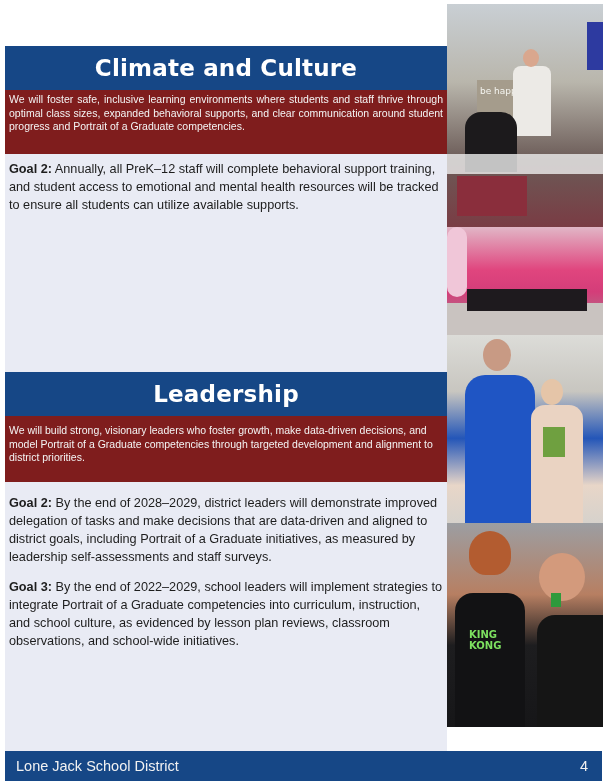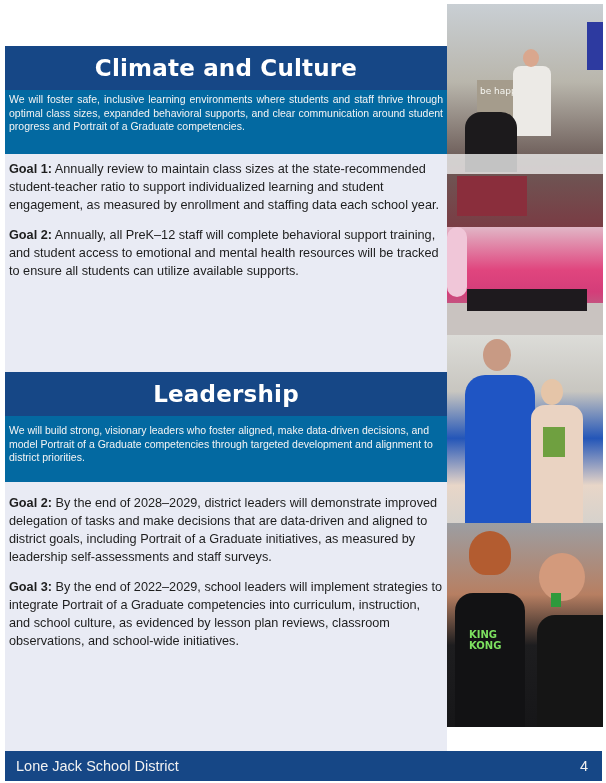--- a/index.html
+++ b/index.html
@@ -6,21 +6,21 @@
   body { width: 606px; height: 783px; position: relative; overflow: hidden;
          font-family: "Liberation Sans", "DejaVu Sans", sans-serif; }
 
   .left-col { position: absolute; left: 5px; top: 4px; width: 442px; margin-top: 42px; }
   .section-title {
     background: #164786; color: #ffffff; text-align: center;
     font-family: "DejaVu Sans", "Liberation Sans", sans-serif; font-weight: bold;
     font-size: 23px; line-height: 44px; height: 44px; letter-spacing: 0.2px;
   }
   .section-intro {
-    background: #0369a1; color: #f4f4f4; font-size: 10.5px; line-height: 13.5px;
+    background: #7f1d1d; color: #f4f4f4; font-size: 10.5px; line-height: 13.5px;
     padding: 3px 4px 4px 4px;
   }
   .intro-justify { text-align: justify; text-align-last: left; }
   .goals { background: #e9ebf4; color: #1d1d1d; padding: 6px 4px 4px 4px; }
   .goal { font-size: 12.7px; line-height: 18px; margin: 0 0 12px 0; }
   .goal:last-child { margin-bottom: 0; }
   .goal-label { font-weight: bold; }
 
   #cc-intro { height: 64px; box-sizing: border-box; }
   #cc-goals { height: 218px; box-sizing: border-box; }
@@ -46,26 +46,25 @@
   .footer-page { position: absolute; right: 14px; }
 </style>
 </head>
 <body>
 
 <div class="left-col">
 
   <div class="section-title">Climate and Culture</div>
   <div id="cc-intro" class="section-intro intro-justify">We will foster safe, inclusive learning environments where students and staff thrive through optimal class sizes, expanded behavioral supports, and clear communication around student progress and Portrait of a Graduate competencies.</div>
   <div id="cc-goals" class="goals">
-    <p class="goal"><span class="goal-label">Goal 1:</span><span> Annually review to maintain class sizes at the state-recommended student-teacher ratio to support individualized learning and student engagement, as measured by enrollment and staffing data each school year.</span></p>
     <p class="goal"><span class="goal-label">Goal 2:</span><span> Annually, all PreK–12 staff will complete behavioral support training, and student access to emotional and mental health resources will be tracked to ensure all students can utilize available supports.</span></p>
   </div>
 
   <div id="ld-title" class="section-title">Leadership</div>
-  <div id="ld-intro" class="section-intro">We will build strong, visionary leaders who foster aligned, make data-driven decisions, and model Portrait of a Graduate competencies through targeted development and alignment to district priorities.</div>
+  <div id="ld-intro" class="section-intro">We will build strong, visionary leaders who foster growth, make data-driven decisions, and model Portrait of a Graduate competencies through targeted development and alignment to district priorities.</div>
   <div id="ld-goals" class="goals">
     <p class="goal"><span class="goal-label">Goal 2:</span><span> By the end of 2028–2029, district leaders will demonstrate improved delegation of tasks and make decisions that are data-driven and aligned to district goals, including Portrait of a Graduate initiatives, as measured by leadership self-assessments and staff surveys.</span></p>
     <p class="goal"><span class="goal-label">Goal 3:</span><span> By the end of 2022–2029, school leaders will implement strategies to integrate Portrait of a Graduate competencies into curriculum, instruction, and school culture, as evidenced by lesson plan reviews, classroom observations, and school-wide initiatives.</span></p>
   </div>
 </div>
 
 <div class="photos">
   <div class="photo photo-1">
     <div class="shape" style="left:30px;top:59px;width:48px;height:46px;background:#a59c8c;margin-top:17px;">
       <span style="position:absolute;left:3px;top:6px;font-size:9px;color:#f5f5f0;line-height:10px;font-family:'DejaVu Sans',sans-serif;">be happy</span>

